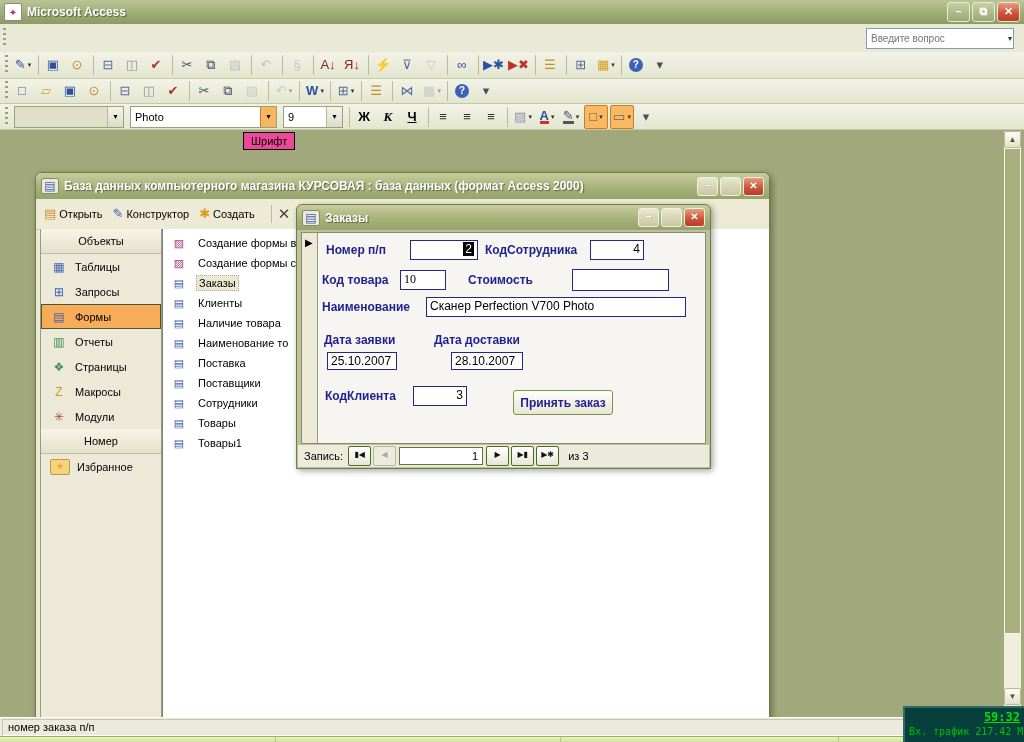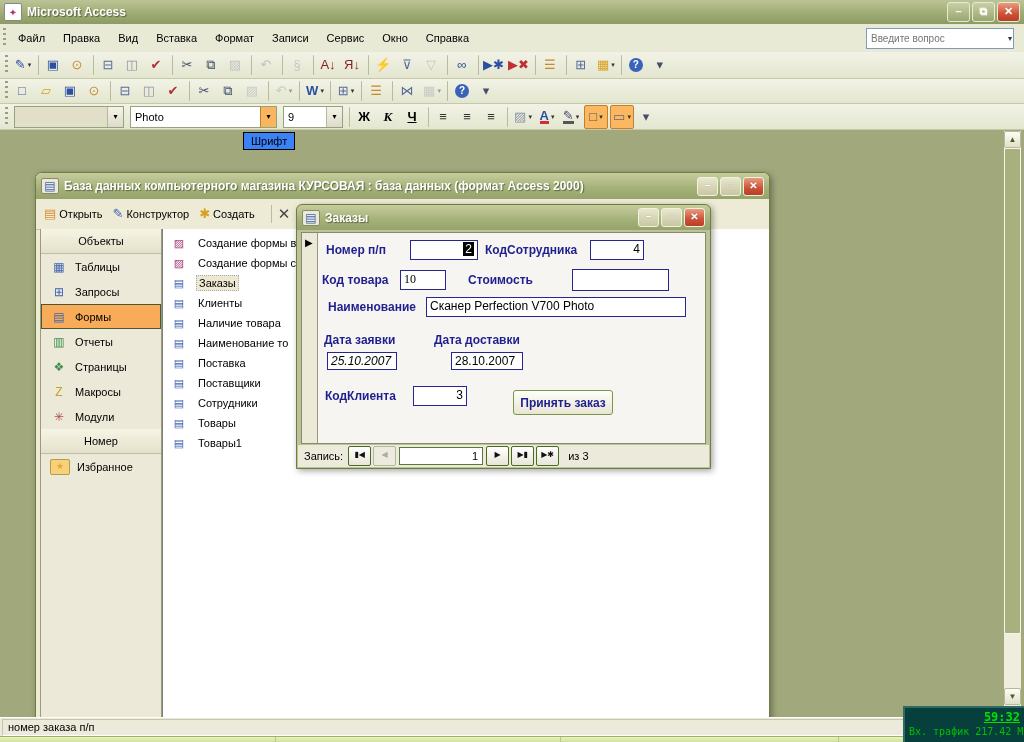--- a/index.html
+++ b/index.html
@@ -53,21 +53,21 @@
   .combo{height:20px;background:#fff;border:1px solid #94A37C;display:flex;align-items:center;
     margin:0 3px;font-size:11px;}
   .combo .cv{flex:1;padding:0 4px;white-space:nowrap;overflow:hidden;}
   .combo .cdd{width:15px;height:100%;display:flex;align-items:center;justify-content:center;
     font-size:8px;background:linear-gradient(#F4F3E6,#DDDccc);border-left:1px solid #B8B89C;}
   .combo.obj{width:108px;background:#E2DFC8;}
   .combo.font{width:145px;} .combo.font .cdd{background:#FAB55F;border-left:1px solid #C08030;}
   .combo.size{width:58px;}
 
   
-  .tooltip{position:absolute;left:243px;top:132px;background:#3b82f6;border:1px solid #000;
+  .tooltip{position:absolute;left:243px;top:132px;background:#ec4899;border:1px solid #000;
     padding:2px 7px;font-size:11px;z-index:60;}
 
   
   .mdi{position:absolute;left:0;top:130px;width:1024px;height:587px;background:#A0A87C;overflow:hidden;}
   .vscroll{position:absolute;left:1004px;top:1px;width:17px;height:585px;background:#EFEEDD;}
   .sbtn{position:absolute;left:0;width:17px;height:17px;background:linear-gradient(#FDFDF6,#E2E0C8);
     border:1px solid #B8B89C;border-radius:2px;box-sizing:border-box;text-align:center;
     font-size:8px;line-height:15px;color:#4A5A30;}
   .sthumb{position:absolute;left:0;top:17px;width:17px;height:486px;box-sizing:border-box;
     background:#A8B07E;border:1px solid #F4F4E8;border-radius:2px;}
@@ -159,32 +159,20 @@
     <span class="title">Microsoft Access</span>
     <span class="winbtns">
       <span class="wbtn">–</span>
       <span class="wbtn">⧉</span>
       <span class="wbtn close">✕</span>
     </span>
   </div>
 
   <div class="menubar">
     <span class="grip"></span>
-    <span style="display:flex;">
-
-    <span class="menu-item">Файл</span>
-        <span class="menu-item">Правка</span>
-        <span class="menu-item">Вид</span>
-        <span class="menu-item">Вставка</span>
-        <span class="menu-item">Формат</span>
-        <span class="menu-item">Записи</span>
-        <span class="menu-item">Сервис</span>
-        <span class="menu-item">Окно</span>
-        <span class="menu-item">Справка</span>
-      </span>
     <span class="question-box">
       <input placeholder="Введите вопрос" style="">
       <span class="qarrow">▾</span>
     </span>
   </div>
 
   <div class="toolbar tb1">
     <span class="grip"></span>
     <span style="display:flex;align-items:center;">
 
@@ -758,26 +746,26 @@
             <span class="sel-val">2</span>
           </div>
           <div class="flabel" style="left:167px;top:10px;">КодСотрудника</div>
           <div class="ftext right" style="left:272px;top:7px;width:54px;height:20px;">4</div>
 
           <div class="flabel" style="left:4px;top:40px;">Код товара</div>
           <div class="ftext" style="left:82px;top:37px;width:46px;height:20px;font-family:Liberation Serif, serif;">10</div>
           <div class="flabel" style="left:150px;top:40px;">Стоимость</div>
           <div class="ftext" style="left:254px;top:36px;width:97px;height:22px;"></div>
 
-          <div class="flabel" style="left:10px;top:67px;">Наименование</div>
+          <div class="flabel" style="left:4px;top:67px;">Наименование</div>
           <div class="ftext" style="left:108px;top:64px;width:260px;height:20px;">Сканер Perfection V700 Photo</div>
 
           <div class="flabel" style="left:6px;top:100px;">Дата заявки</div>
           <div class="flabel" style="left:116px;top:100px;">Дата доставки</div>
-          <div class="ftext" style="left:9px;top:119px;width:70px;height:18px;font-style:italic;">25.10.2007</div>
+          <div class="ftext" style="left:9px;top:119px;width:70px;height:18px;">25.10.2007</div>
           <div class="ftext" style="left:133px;top:119px;width:72px;height:18px;">28.10.2007</div>
 
           <div class="flabel" style="left:7px;top:156px;">КодКлиента</div>
           <div class="ftext right" style="left:95px;top:153px;width:54px;height:20px;">3</div>
           <button class="accept-btn" style="left:195px;top:157px;width:100px;height:25px;">Принять заказ</button>
         </div>
       </div>
       <div class="rec-nav">
         <span class="nav-label">Запись:</span>
         <span class="nav-btn">▮◀</span>

